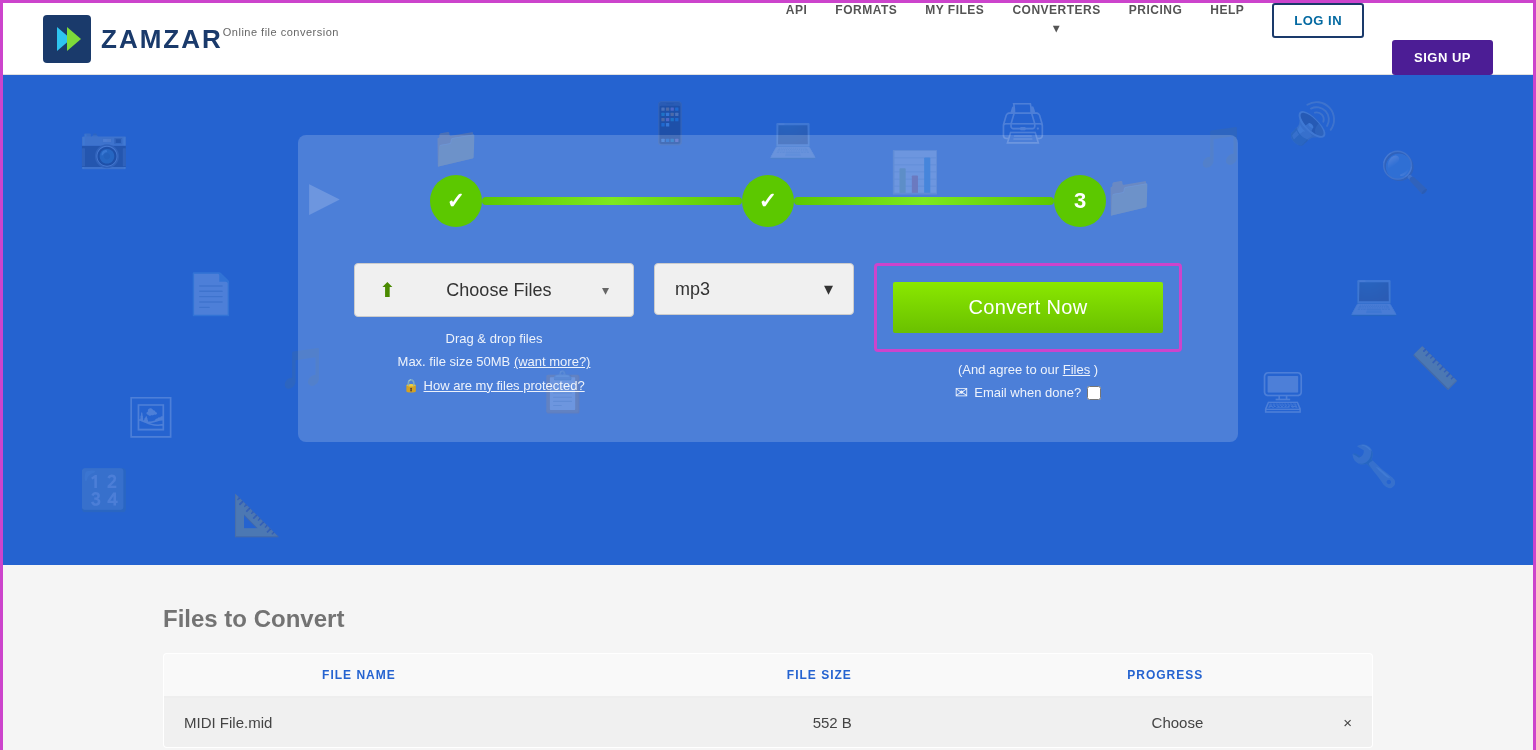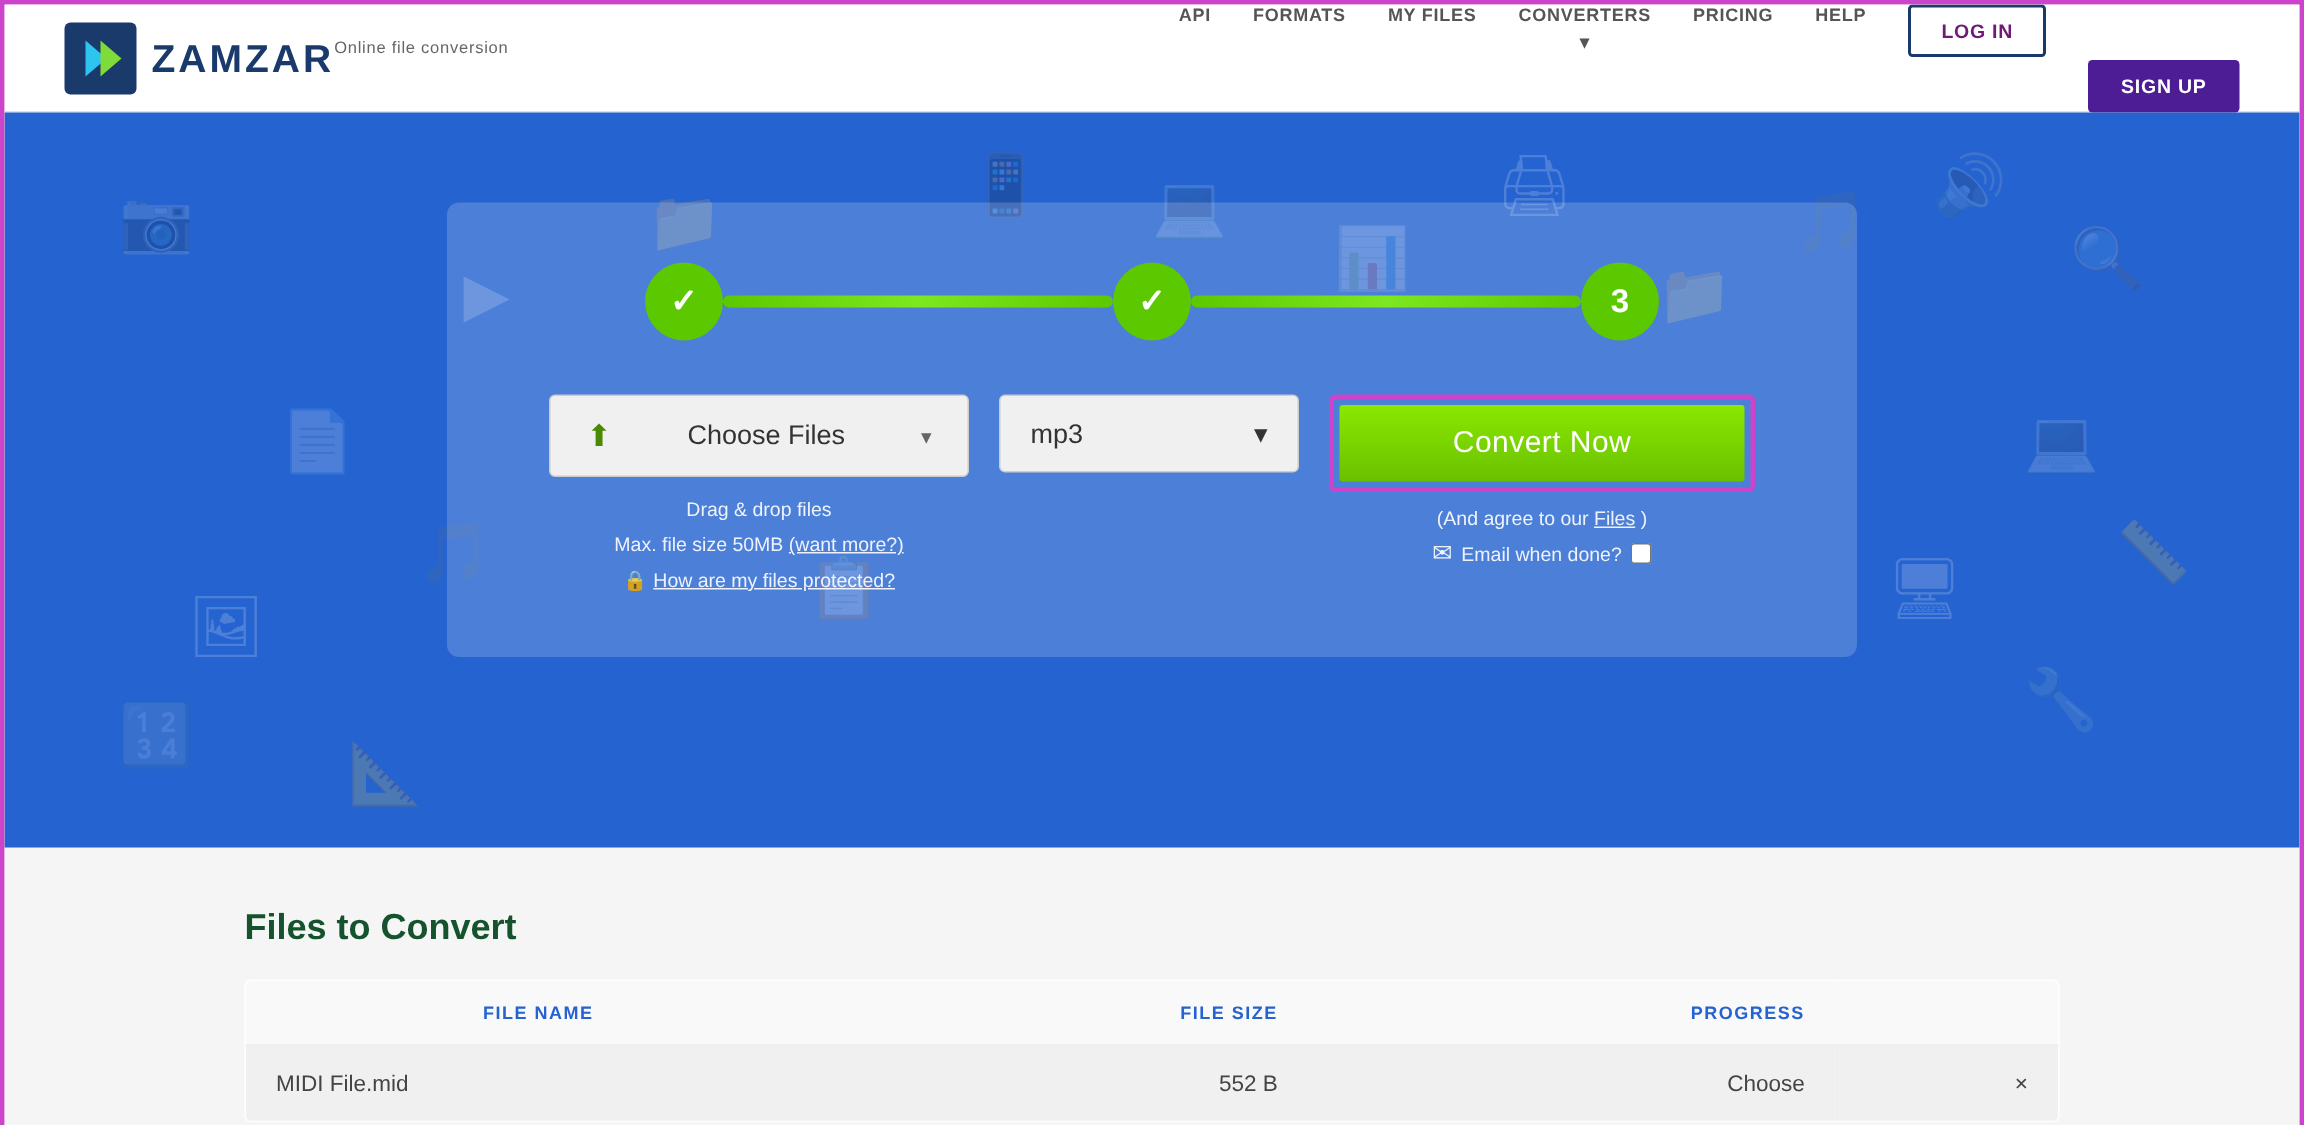--- a/index.html
+++ b/index.html
@@ -63,21 +63,21 @@
     }
     .nav-converters {
       display: flex;
       align-items: center;
       gap: 4px;
       flex-direction: column;
     }
     .btn-login {
       border: 2px solid #1a3a6b;
       background: transparent;
-      color: #701a75;
+      color: #0369a1;
       padding: 8px 20px;
       font-size: 13px;
       font-weight: bold;
       cursor: pointer;
       border-radius: 3px;
       letter-spacing: 0.5px;
     }
     .btn-signup {
       background: #4c1d95;
       color: #fff;
@@ -219,21 +219,21 @@
     }
 
     .convert-group {
       display: flex;
       flex-direction: column;
       align-items: center;
     }
     .convert-now-wrapper {
       border: 3px solid #cc44cc;
       border-radius: 4px;
-      padding: 4px;
+      padding: 16px;
     }
     .convert-now-btn {
       background: linear-gradient(180deg, #8ae800 0%, #6ac000 100%);
       border: none;
       border-radius: 2px;
       padding: 14px 48px;
       font-size: 20px;
       color: #fff;
       cursor: pointer;
       font-weight: 500;
@@ -271,21 +271,21 @@
       padding: 40px 160px;
       min-height: 210px;
     }
     .files-title {
       font-size: 24px;
       font-weight: bold;
       color: #333;
       margin-bottom: 20px;
     }
     .files-title span {
-      color: #14532d;
+      color: #737373;
     }
     .files-table {
       width: 100%;
       background: #fff;
       border-radius: 4px;
       border: 1px solid #ddd;
       border-collapse: collapse;
       overflow: hidden;
     }
     .files-table thead tr {

